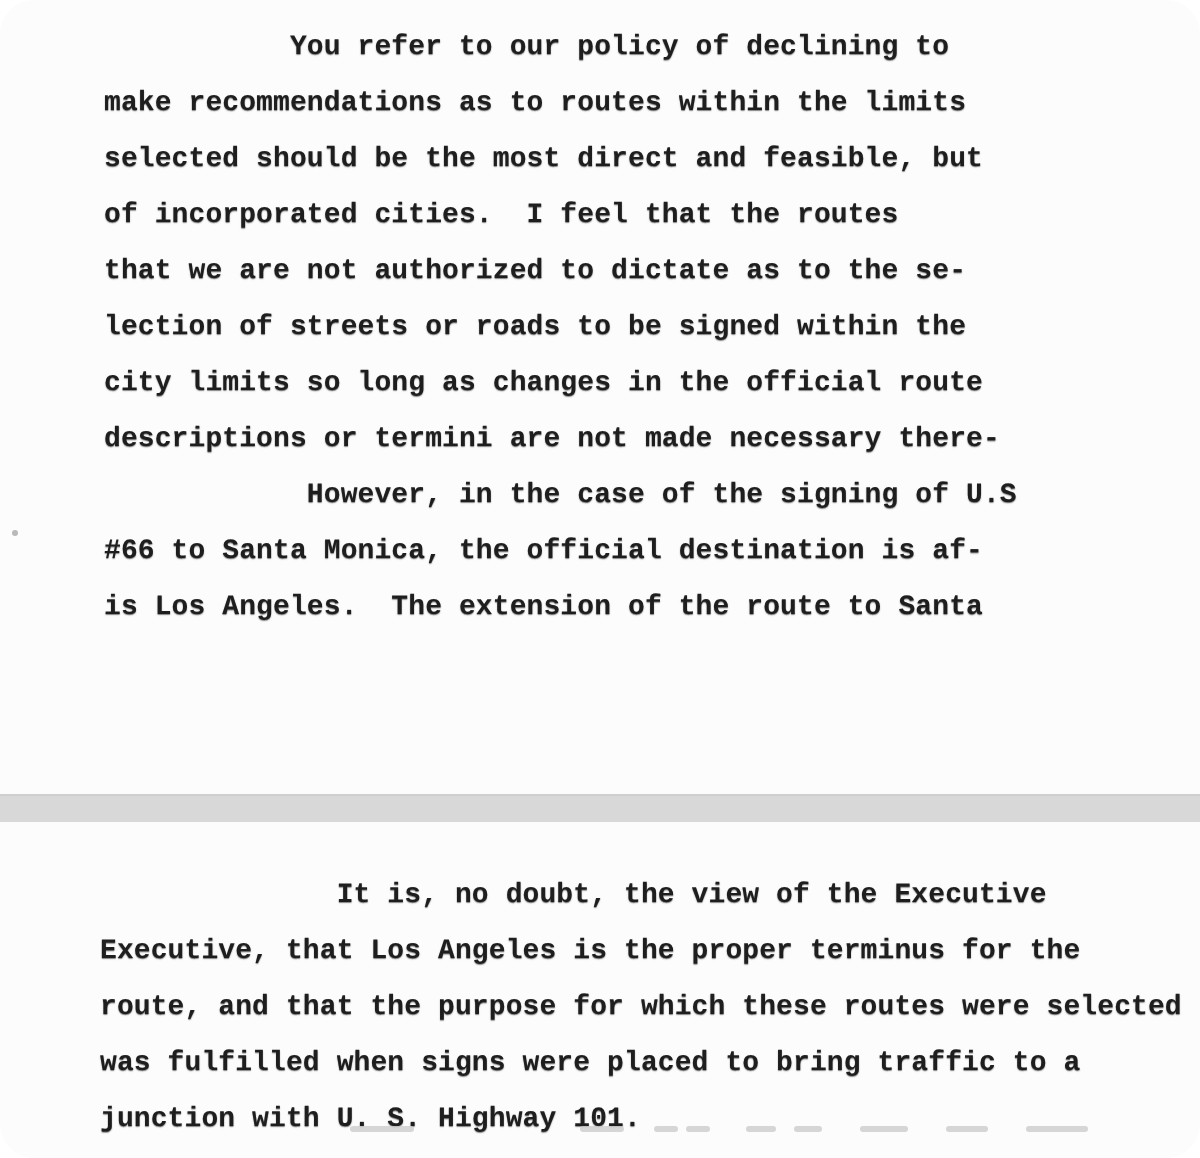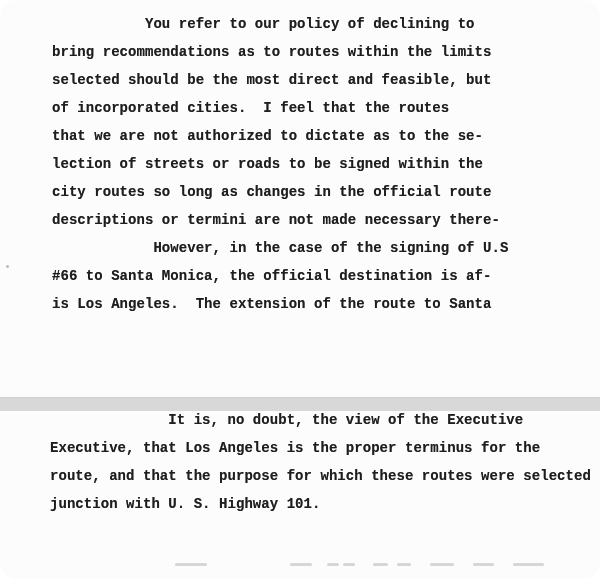--- a/index.html
+++ b/index.html
@@ -29,21 +29,21 @@
     font-weight: 700;
     letter-spacing: 0.05px;
     text-shadow: 0 0.3px 0.6px rgba(25,25,25,0.55);
   }
   .segment .line {
     white-space: pre;
     height: 28px;
     line-height: 28px;
   }
   .segment.top    { left: 52px; top: 10px;  }
-  .segment.bottom { left: 50px; top: 406px; }
+  .segment.bottom { left: 50px; top: 434px; }
   .scan-seam {
     position: absolute;
     left: 0; top: 397px;
     width: 600px; height: 13px;
     background: var(--seam);
     border-top: 1px solid var(--seam-edge);
   }
   .ghost-row {
     position: absolute;
     left: 0; top: 562px;
@@ -67,31 +67,31 @@
 </style>
 </head>
 <body>
 
 <div class="page">
 
   <div class="segment top">
 
       <div class="line">           You refer to our policy of declining to</div>
 
-      <div class="line">bring recommendations as to routes within the limits</div>
+      <div class="line">make recommendations as to routes within the limits</div>
 
       <div class="line">selected should be the most direct and feasible, but</div>
 
       <div class="line">of incorporated cities.  I feel that the routes</div>
 
       <div class="line">that we are not authorized to dictate as to the se-</div>
 
       <div class="line">lection of streets or roads to be signed within the</div>
 
-      <div class="line">city routes so long as changes in the official route</div>
+      <div class="line">city limits so long as changes in the official route</div>
 
       <div class="line">descriptions or termini are not made necessary there-</div>
 
 
       <div class="line">            However, in the case of the signing of U.S</div>
 
       <div class="line">#66 to Santa Monica, the official destination is af-</div>
 
 
       <div class="line">is Los Angeles.  The extension of the route to Santa</div>
@@ -101,20 +101,21 @@
   <div class="scan-seam"></div>
 
   <div class="segment bottom">
 
       <div class="line">              It is, no doubt, the view of the Executive</div>
 
       <div class="line">Executive, that Los Angeles is the proper terminus for the</div>
 
       <div class="line">route, and that the purpose for which these routes were selected</div>
 
+      <div class="line">was fulfilled when signs were placed to bring traffic to a</div>
 
       <div class="line">junction with U. S. Highway 101.</div>
     </div>
 
   <div class="ghost-row">
       <span class="ghost" style="left: 175px; width: 32px;"></span>
       <span class="ghost" style="left: 290px; width: 22px;"></span>
       <span class="ghost" style="left: 327px; width: 12px;"></span>
       <span class="ghost" style="left: 343px; width: 12px;"></span>
       <span class="ghost" style="left: 373px; width: 15px;"></span>

